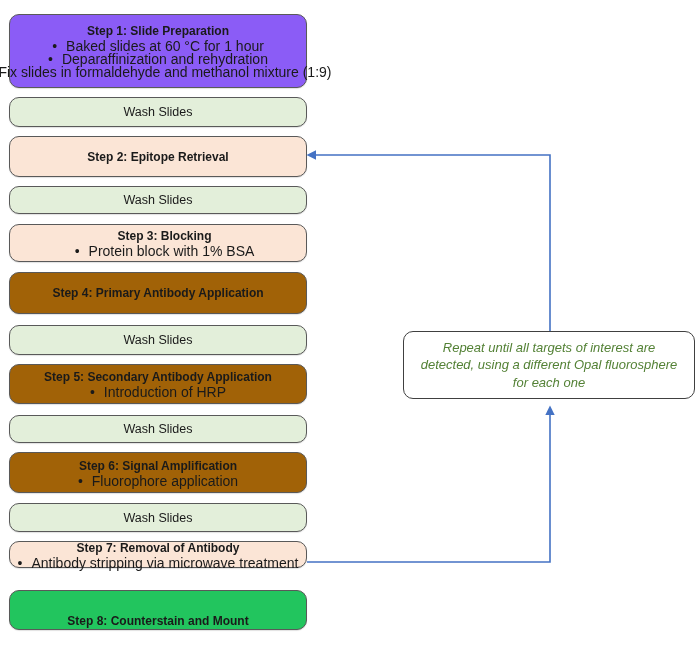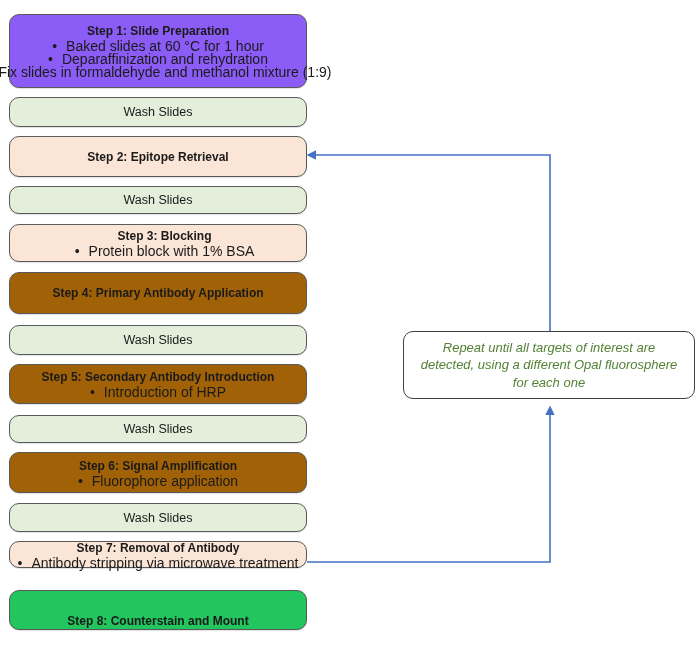--- a/index.html
+++ b/index.html
@@ -81,21 +81,21 @@
 
   <div class="box fill-blue" style="top:272px;height:42px;">
     <div class="title">Step 4: Primary Antibody Application</div>
   </div>
 
   <div class="box wash fill-green" style="top:325px;height:30px;">
     <div class="title">Wash Slides</div>
   </div>
 
   <div class="box fill-blue" style="top:364px;height:40px;">
-    <div class="title">Step 5: Secondary Antibody Introduction</div>
+    <div class="title">Step 5: Secondary Antibody Application</div>
     <ul class="bullets">
       <li>Introduction of HRP</li>
     </ul>
   </div>
 
   <div class="box wash fill-green" style="top:415px;height:28px;">
     <div class="title">Wash Slides</div>
   </div>
 
   <div class="box fill-blue" style="top:452px;height:41px;">

